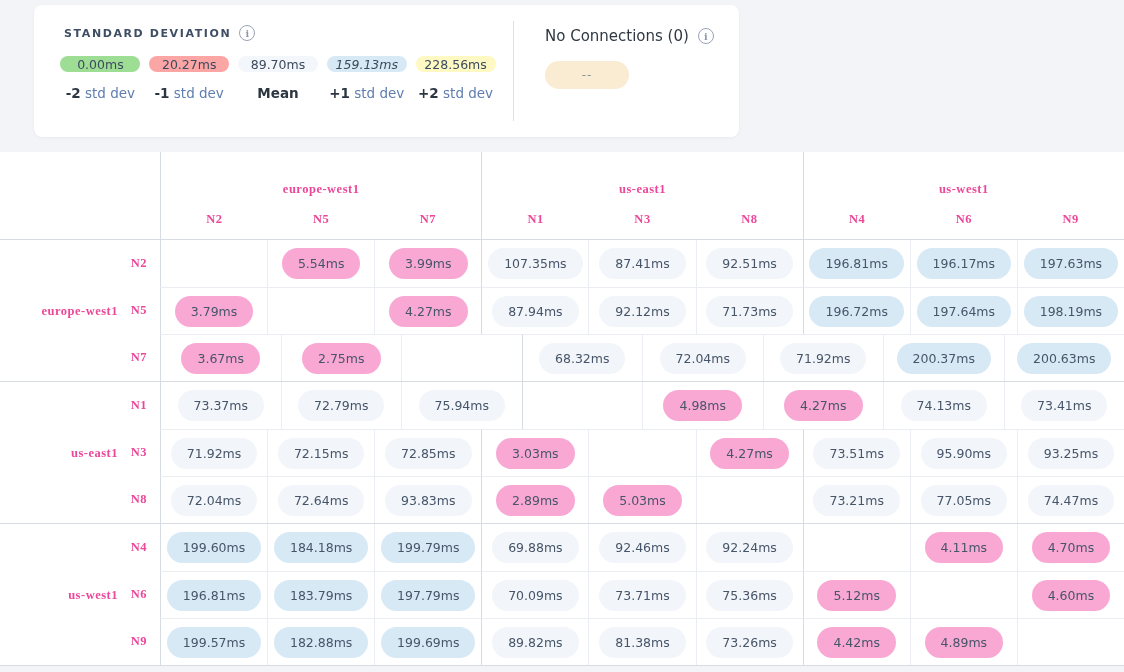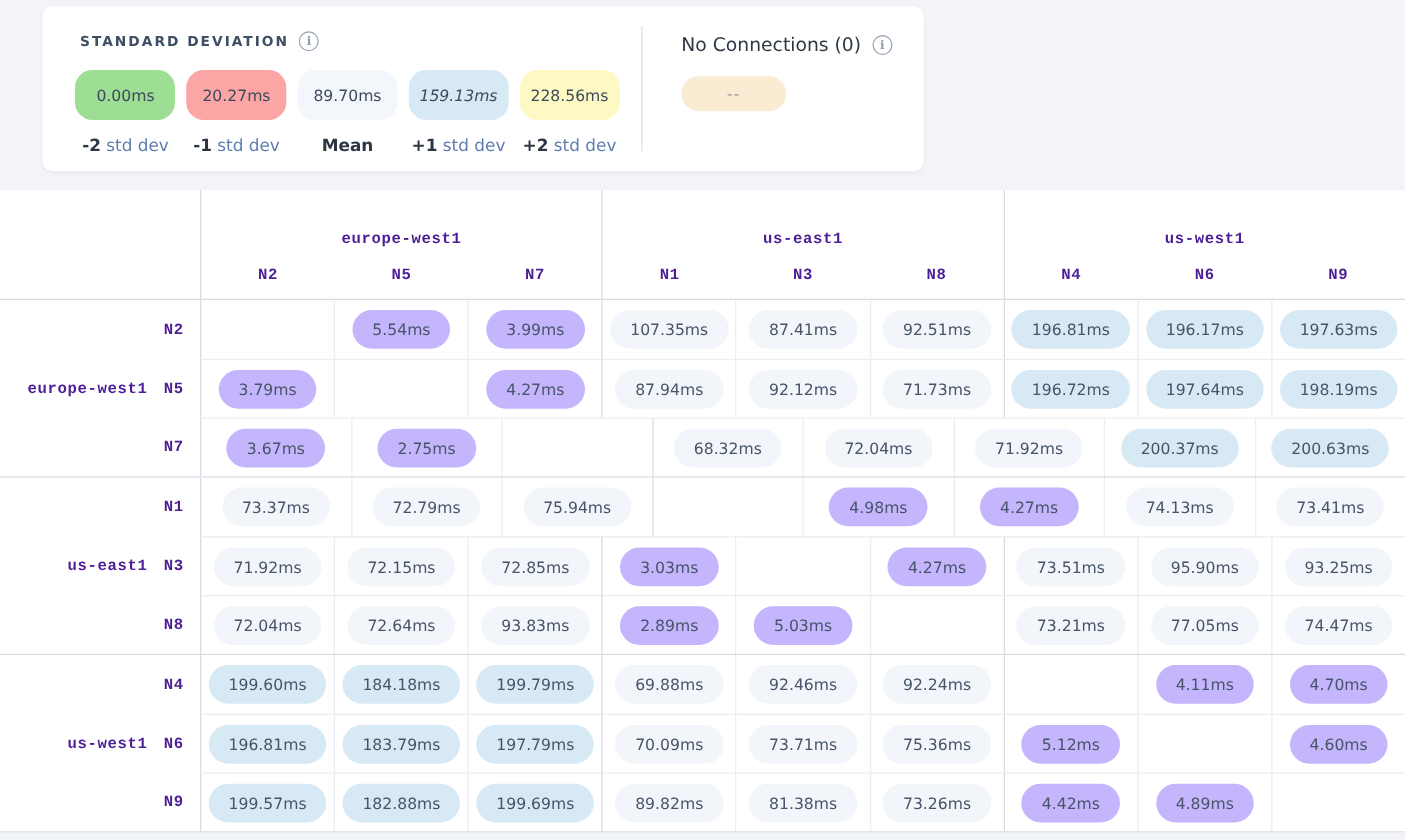--- a/index.html
+++ b/index.html
@@ -28,21 +28,21 @@
   }
   .info-icon {
     width:16px; height:16px; border:1.5px solid #99a3b6; border-radius:50%;
     display:inline-flex; align-items:center; justify-content:center;
     font-size:9.5px; color:#8e99ac; font-weight:bold; cursor:pointer;
     font-family:"DejaVu Serif","Liberation Serif",serif;
   }
   .legend-items { display:flex; gap:4px; margin-top:15px; }
   .lg-item { width:87px; display:flex; flex-direction:column; align-items:center; }
   .lg-pill {
-    width:80px; height:40px; border-radius:14px;
+    width:80px; height:16px; border-radius:14px;
     display:flex; align-items:center; justify-content:center;
     font-size:12.5px; color:#3c4a5e;
   }
   .lg-label { margin-top:13px; font-size:13.5px; white-space:nowrap; }
   .lg-label b { color:#2c3642; font-weight:bold; }
   .lg-label span { color:#5f7db0; }
   .legend-divider {
     position:absolute; left:479px; top:16px; width:1px; height:100px;
     background:#dcdfe5;
   }
@@ -53,21 +53,21 @@
     margin-top:16px; width:84px; height:28px; border-radius:14px;
     display:flex; align-items:center; justify-content:center;
     font-size:12px; color:#8d929b; letter-spacing:1px;
   }
 
   
   .matrix {
     position:absolute; left:0; top:152px; width:1124px;
     background:#ffffff; border-bottom:1px solid #d7dce3;
   }
-  .mono { font-family:Liberation Mono, monospace; font-weight:bold; color:#4c1d95; }
+  .mono { font-family:Liberation Serif, serif; font-weight:bold; color:#ec4899; }
 
   .mx-header { display:flex; height:88px; border-bottom:1px solid #d7dce3; }
   .mx-corner { width:160px; flex:0 0 160px; }
   .mx-group-header {
     flex:1; border-left:1px solid #d7dce3;
     display:flex; flex-direction:column; justify-content:flex-end; padding-bottom:12px;
   }
   .mx-region-h { text-align:center; font-size:12.5px; margin-bottom:15px; letter-spacing:0.5px; }
   .mx-nodes { display:flex; }
   .mx-node-h { flex:1; text-align:center; font-size:12.5px; letter-spacing:0.5px; }
@@ -89,21 +89,21 @@
     border-left:1px solid #eaedf1;
   }
   .mx-row + .mx-row .mx-cell { border-top:1px solid #eaedf1; }
   .mx-cell.group-start { border-left:1px solid #d7dce3; }
 
   .pill {
     display:inline-block; padding:8px 16px; min-width:64px;
     border-radius:16px; font-size:12.5px; color:#475569; text-align:center;
     cursor:pointer;
   }
-  .tone-green { background:#c4b5fd; }
+  .tone-green { background:#f9a8d4; }
   .tone-gray  { background:#f2f5f9; }
   .tone-blue  { background:#d8e9f6; }
 </style>
 </head>
 <body>
 
 <div class="legend-card">
   <div class="legend-left">
     <div class="legend-title-row">
       <span class="legend-title">STANDARD DEVIATION</span>

